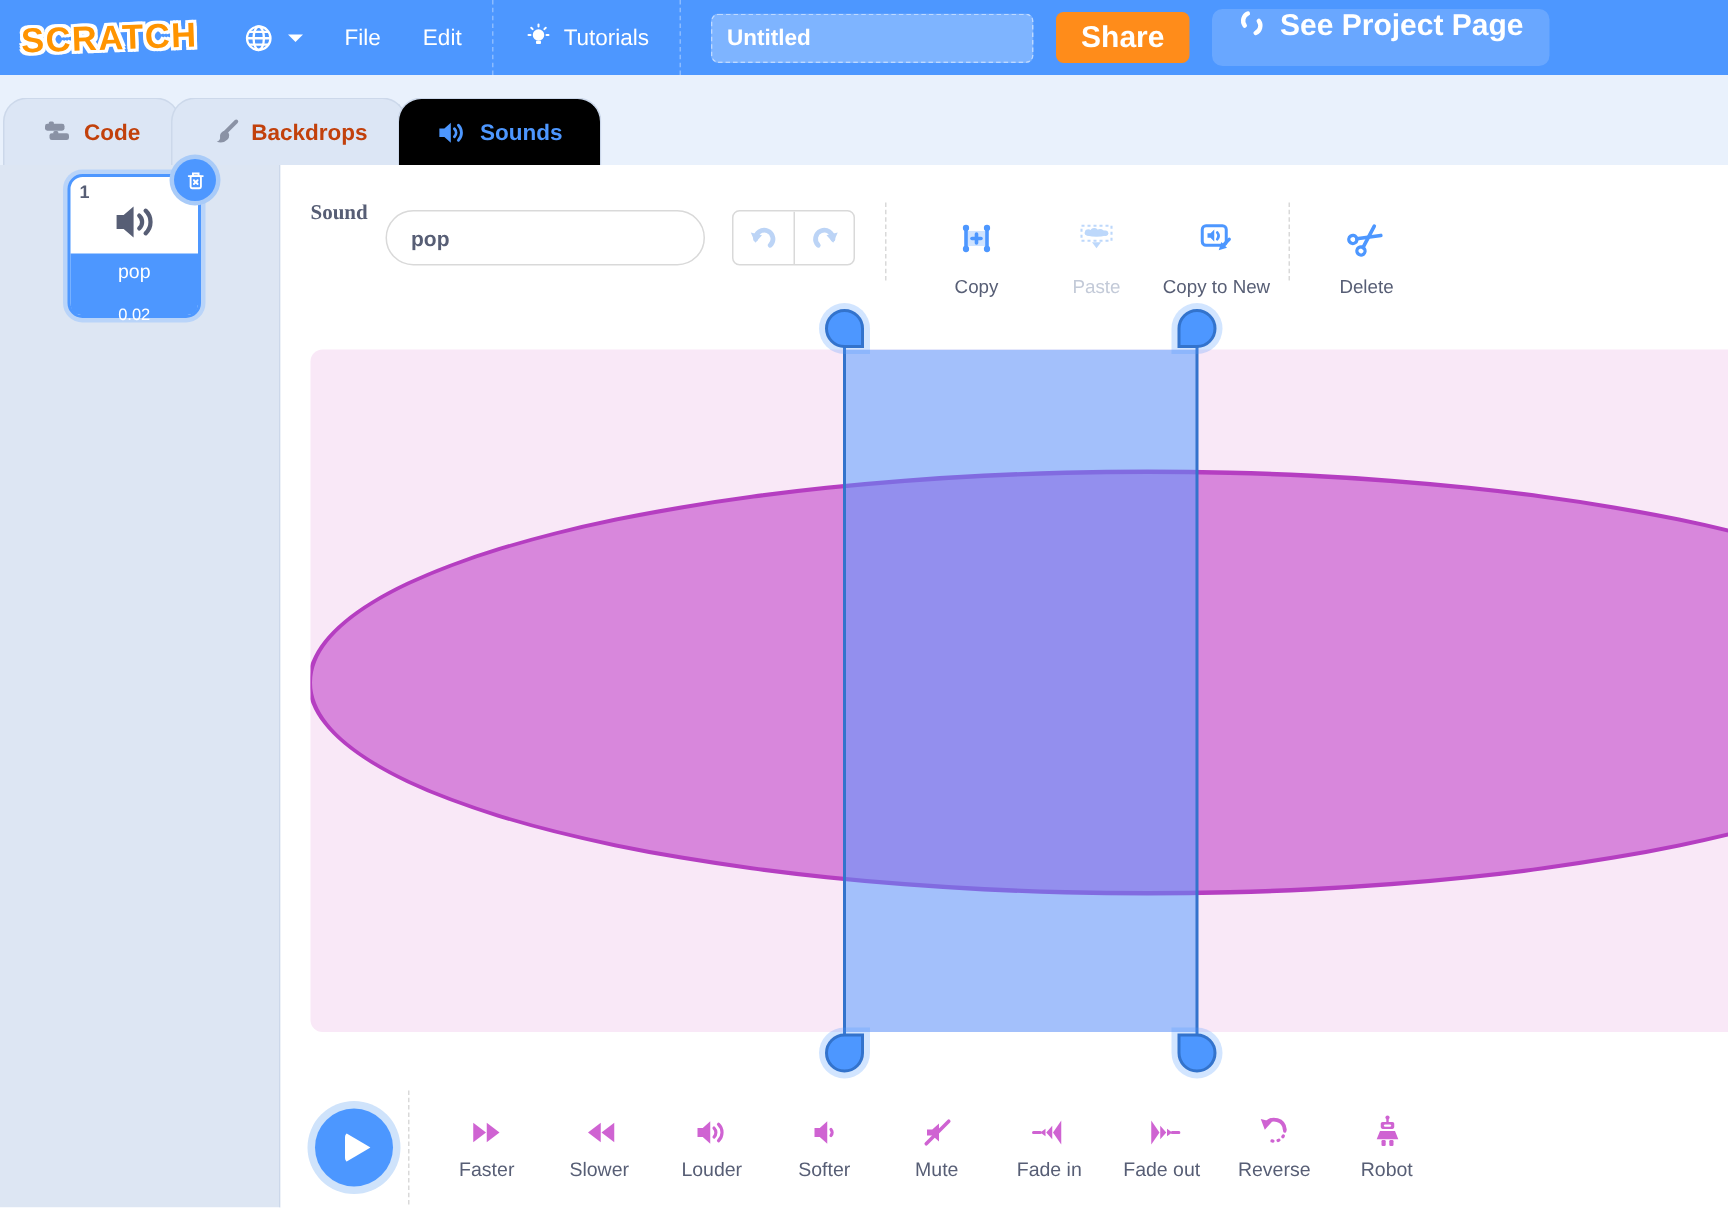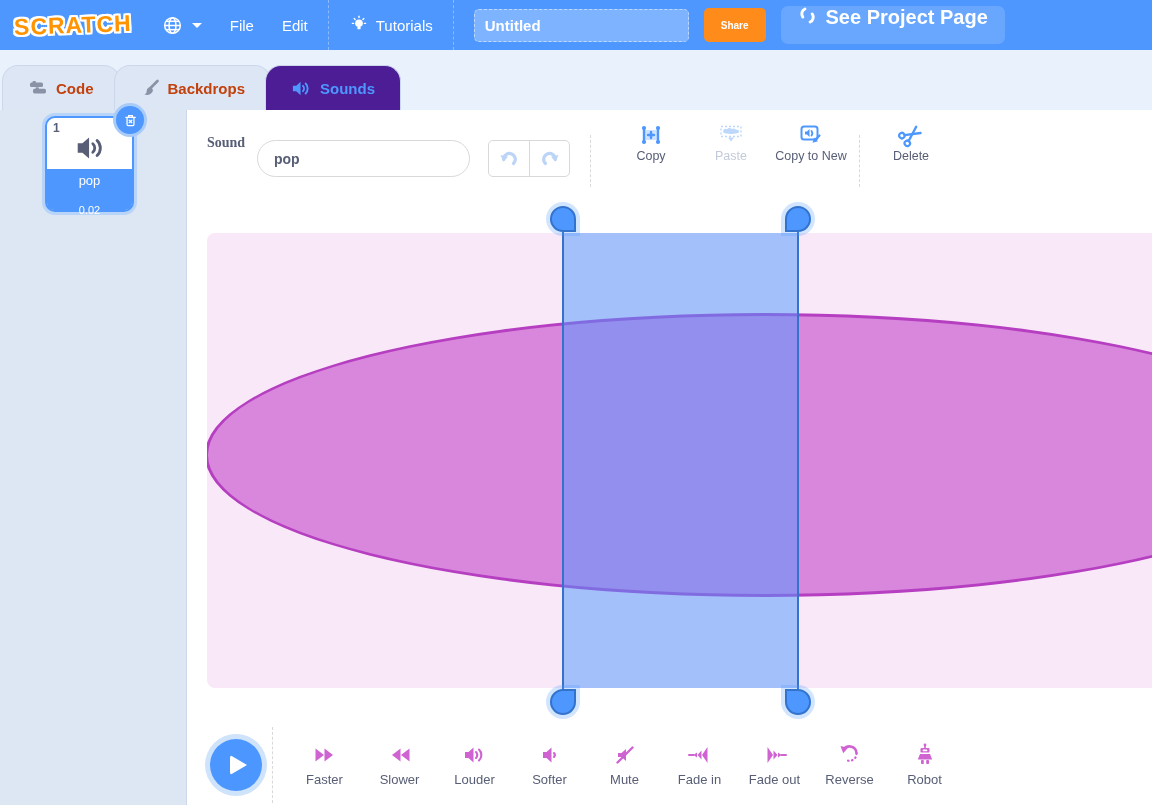--- a/index.html
+++ b/index.html
@@ -15,34 +15,34 @@
   .menu-item { display:flex; align-items:center; gap:7px; padding:0 14px; height:50px;
     font-size:15px; font-weight:400; cursor:pointer; }
   .caret { width:0; height:0; border-left:5px solid transparent; border-right:5px solid transparent;
     border-top:5px solid #fff; margin-left:2px; }
   .menu-divider { height:50px; border-left:1px dashed rgba(255,255,255,.35); margin:0 6px; }
   .title-input { width:215px; height:33px; margin-left:14px; border:1px dashed rgba(255,255,255,.5);
     background:rgba(255,255,255,.28); border-radius:5px; color:#fff; font-weight:700;
     font-size:15px; padding:0 10px; outline:none; font-family:"Liberation Sans",sans-serif; }
   .title-input::placeholder { color:#fff; }
   .share-btn { margin-left:15px; height:34px; padding:0 17px; background:#ff8c1a; border:none;
-    border-radius:5px; color:#fff; font-weight:700; font-size:10px; cursor:pointer;
+    border-radius:5px; color:#fff; font-weight:700; font-size:20px; cursor:pointer;
     font-family:"Liberation Sans",sans-serif; }
   .project-page-btn { margin-left:15px; height:38px; padding:0 17px; background:rgba(255,255,255,.16);
     border:none; border-radius:7px; color:#fff; font-weight:700; font-size:20px; cursor:pointer;
     display:flex; align-items:flex-start; gap:9px; font-family:"Liberation Sans",sans-serif; }
 
   
   .tab-strip { height:60px; background:#e9f1fc; display:flex; align-items:flex-end; padding-left:2px; }
   .tab { height:45px; padding:0 25px; display:flex; align-items:center; gap:8px;
     background:#dce6f5; border:1px solid #ccd8ea; border-bottom:none;
     border-radius:16px 16px 0 0; font-size:15px; font-weight:700; color:#c2410c;
     cursor:pointer; position:relative; }
   .tab + .tab { margin-left:-6px; }
-  .tab.active { background:#4c1d95; color:#4d97ff; z-index:2; border-color:#ccd8ea; }
+  .tab.active { background:#000000; color:#4d97ff; z-index:2; border-color:#ccd8ea; }
 
   
   .workspace { display:flex; height:695px; }
   .sidebar { width:187px; background:#dde6f3; border-right:1px solid #ccd8ea; position:relative; }
   .sound-tile { position:absolute; left:45px; top:6px; width:89px; height:96px; background:#fff;
     border:2px solid #4d97ff; border-radius:10px; box-shadow:0 0 0 3px #b9d4f9; cursor:pointer; }
   .tile-index { position:absolute; left:6px; top:3px; font-size:12px; font-weight:700; color:#575e75; }
   .tile-icon { position:absolute; left:0; right:0; top:8px; height:44px; display:flex;
     align-items:center; justify-content:center; }
   .tile-footer { position:absolute; left:0; right:0; bottom:0; height:41px; background:#4d97ff;
@@ -58,22 +58,22 @@
   
   .sound-label { position:absolute; left:20px; top:25px; font-size:14px; font-weight:700; color:#575e75;font-family:Liberation Serif, serif; }
   .name-input { position:absolute; left:70px; top:30px; width:213px; height:37px; border-radius:19px;
     border:1px solid #d9d9d9; padding:0 16px; font-size:14px; font-weight:700; color:#575e75;
     outline:none; font-family:"Liberation Sans",sans-serif; }
   .undo-group { position:absolute; left:301px; top:30px; width:82px; height:37px;
     border:1px solid #d9d9d9; border-radius:5px; display:flex; overflow:hidden; background:#fff; }
   .undo-cell { width:50%; display:flex; align-items:center; justify-content:center; cursor:default; }
   .undo-cell + .undo-cell { border-left:1px solid #d9d9d9; }
   .vsep { position:absolute; top:25px; height:52px; border-left:1px dashed #d9d9d9; }
-  .tool-btn { position:absolute; top:12px; width:90px; height:60px; display:flex; flex-direction:column;
-    align-items:center; justify-content:flex-start; gap:1px; cursor:pointer; background:none; border:none;
+  .tool-btn { position:absolute; top:36px; width:90px; height:60px; display:flex; flex-direction:column;
+    align-items:center; justify-content:flex-start; gap:12px; cursor:pointer; background:none; border:none;
     font-family:"Liberation Sans",sans-serif; }
   .tool-label { font-size:12.5px; color:#575e75; }
   .tool-btn.disabled { cursor:default; }
   .tool-btn.disabled .tool-label { color:#c3cad8; }
 
   
   .wave-area { position:absolute; left:20px; top:123px; width:952px; height:455px;
     background:#f9e8f7; border-radius:8px; overflow:hidden; }
   .wave-ellipse { position:absolute; left:-2px; top:80px; width:1120px; height:284px;
     background:#d887dc; border:3px solid #b53ec1; border-radius:50%; }

